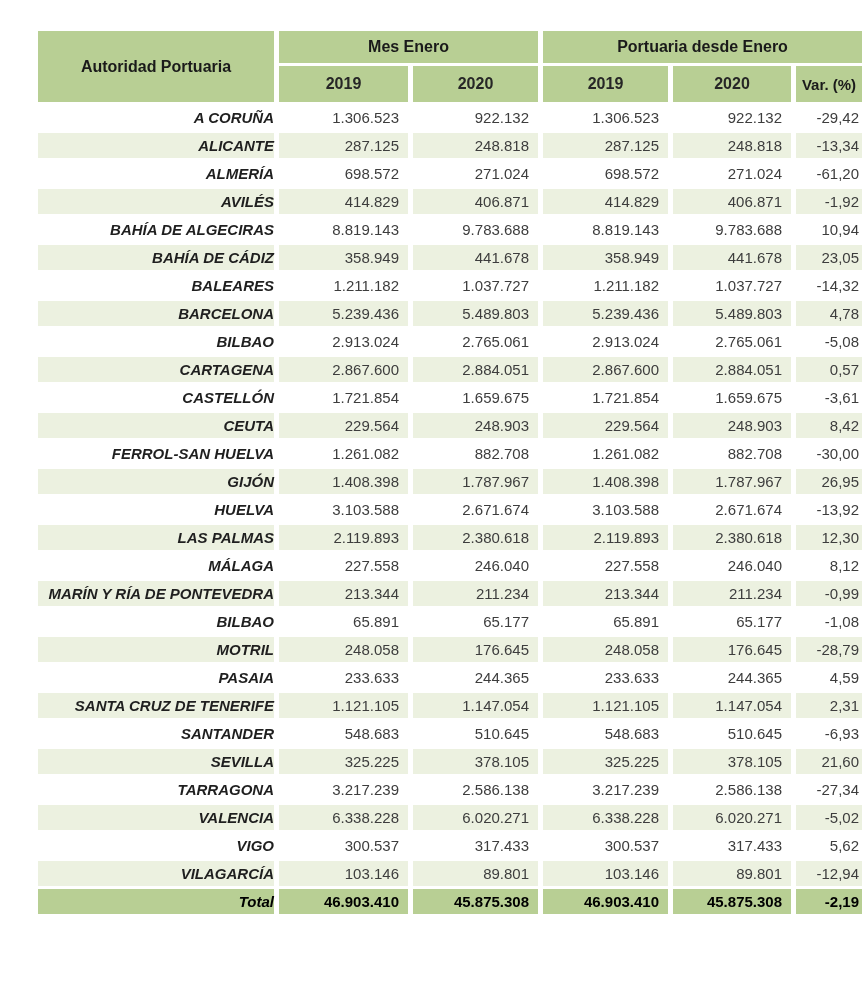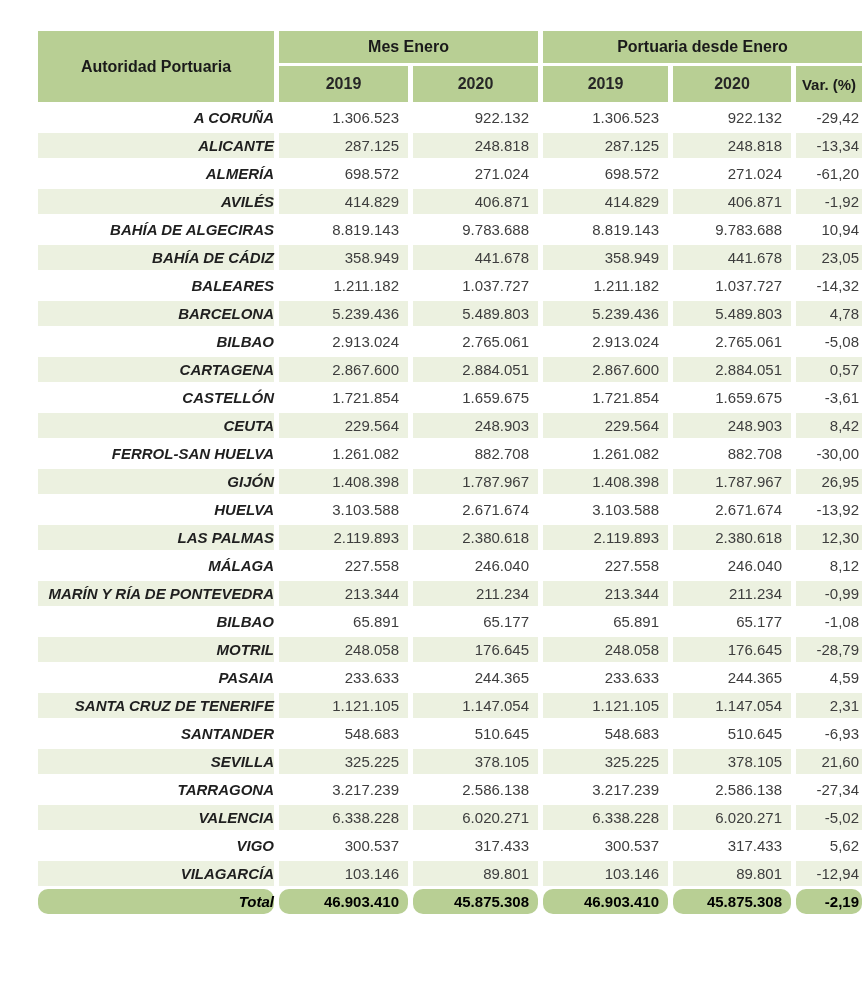--- a/index.html
+++ b/index.html
@@ -62,21 +62,20 @@
     padding-right: 9px;
   }
   td.num:last-child { padding-right: 3px; }
 
   tr.alt td { background: #ecf1e0; }
 
   tr.total td {
     background: #b8cf94;
     font-weight: bold;
     color: #000000;
-    border-radius: 10px;
   }
 
   .footnote {
     margin: 42px 0 0 6px;
     font-size: 18px;
     font-weight: bold;
     font-style: italic;
     color: #111111;
   }
 </style>

